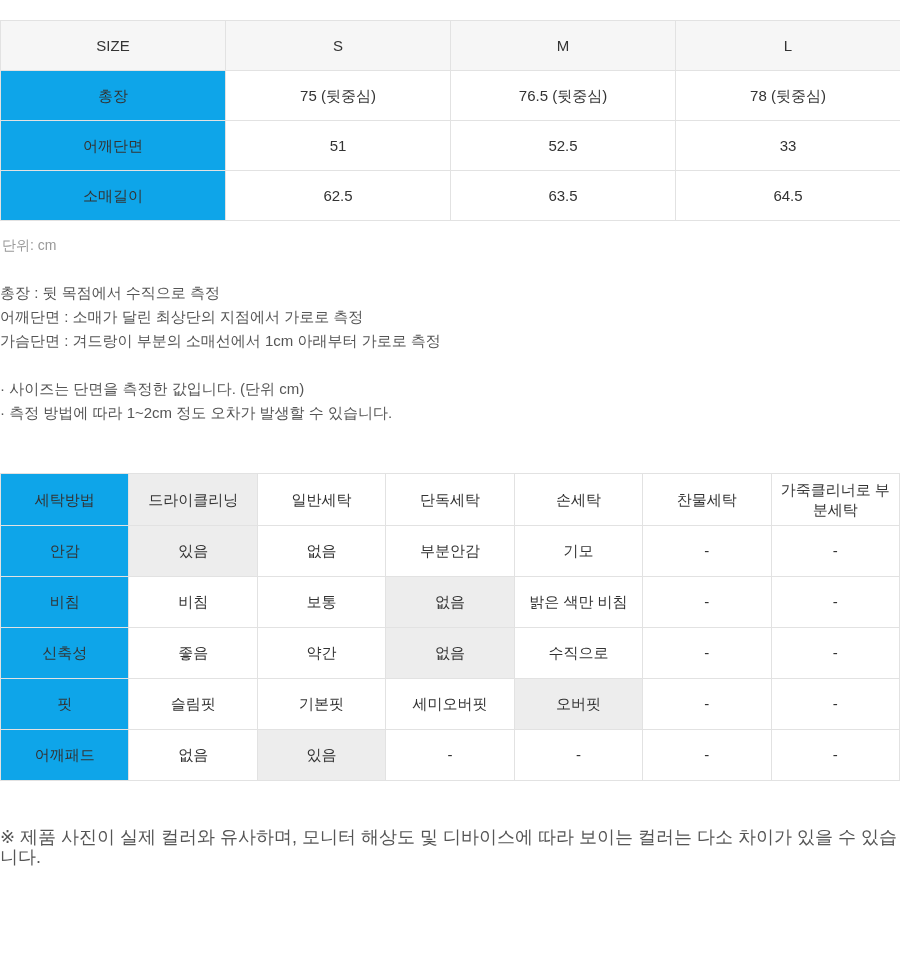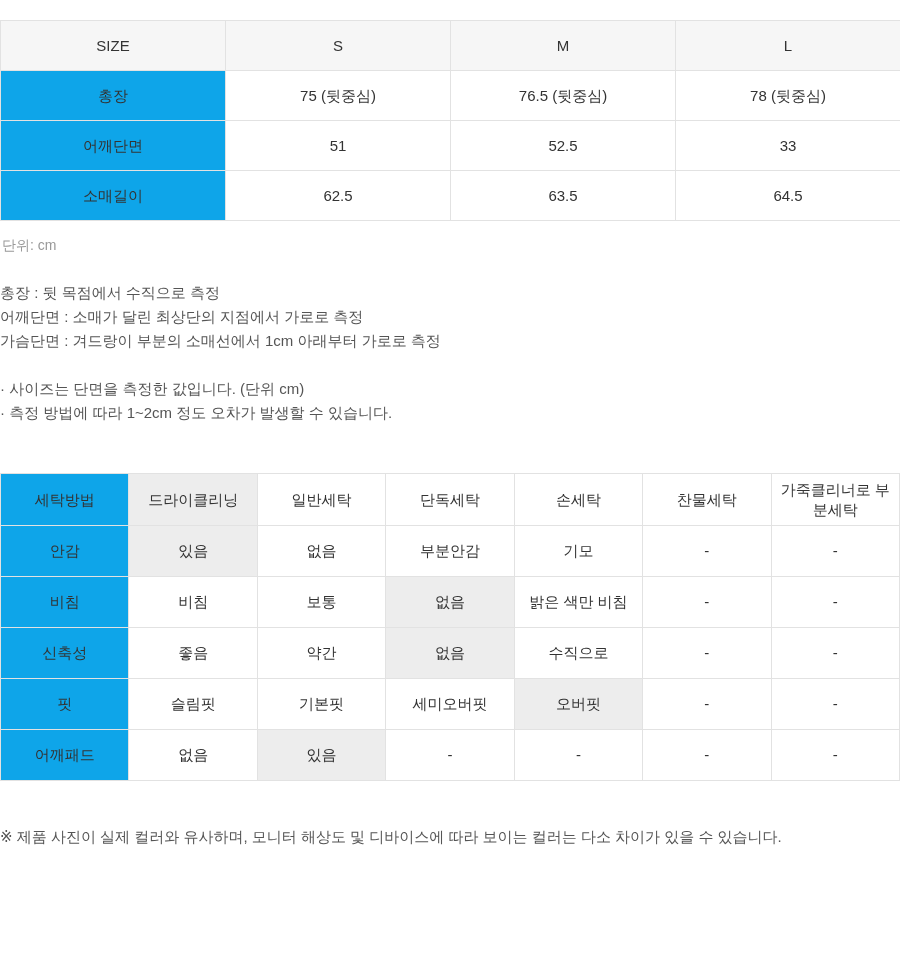--- a/index.html
+++ b/index.html
@@ -27,21 +27,21 @@
   .care-table th, .care-table td { height: 51px; }
   .care-table tr.head th, .care-table tr.head td { height: 52px; }
   .care-table td.selected { background: #ededed; font-weight: 400; }
 
   
   .unit-note { margin: 16px 0 0 2px; font-size: 14px; color: #999999; }
   .guide-block { margin: 26px 0 0 0; }
   .guide-block div { font-size: 15px; color: #555555; line-height: 24px; }
   .notice-block { margin: 24px 0 0 0; }
   .notice-block div { font-size: 15px; color: #555555; line-height: 24px; }
-  .footer-note { margin: 46px 0 0 0; font-size: 15px; color: #555555; line-height: 20px; }
+  .footer-note { margin: 46px 0 0 0; font-size: 18px; color: #555555; line-height: 20px; }
 </style>
 </head>
 <body>
 
 <table class="size-table">
   <colgroup>
       <col style="width:225px">
       <col style="width:225px">
       <col style="width:225px">
       <col style="width:225px">

